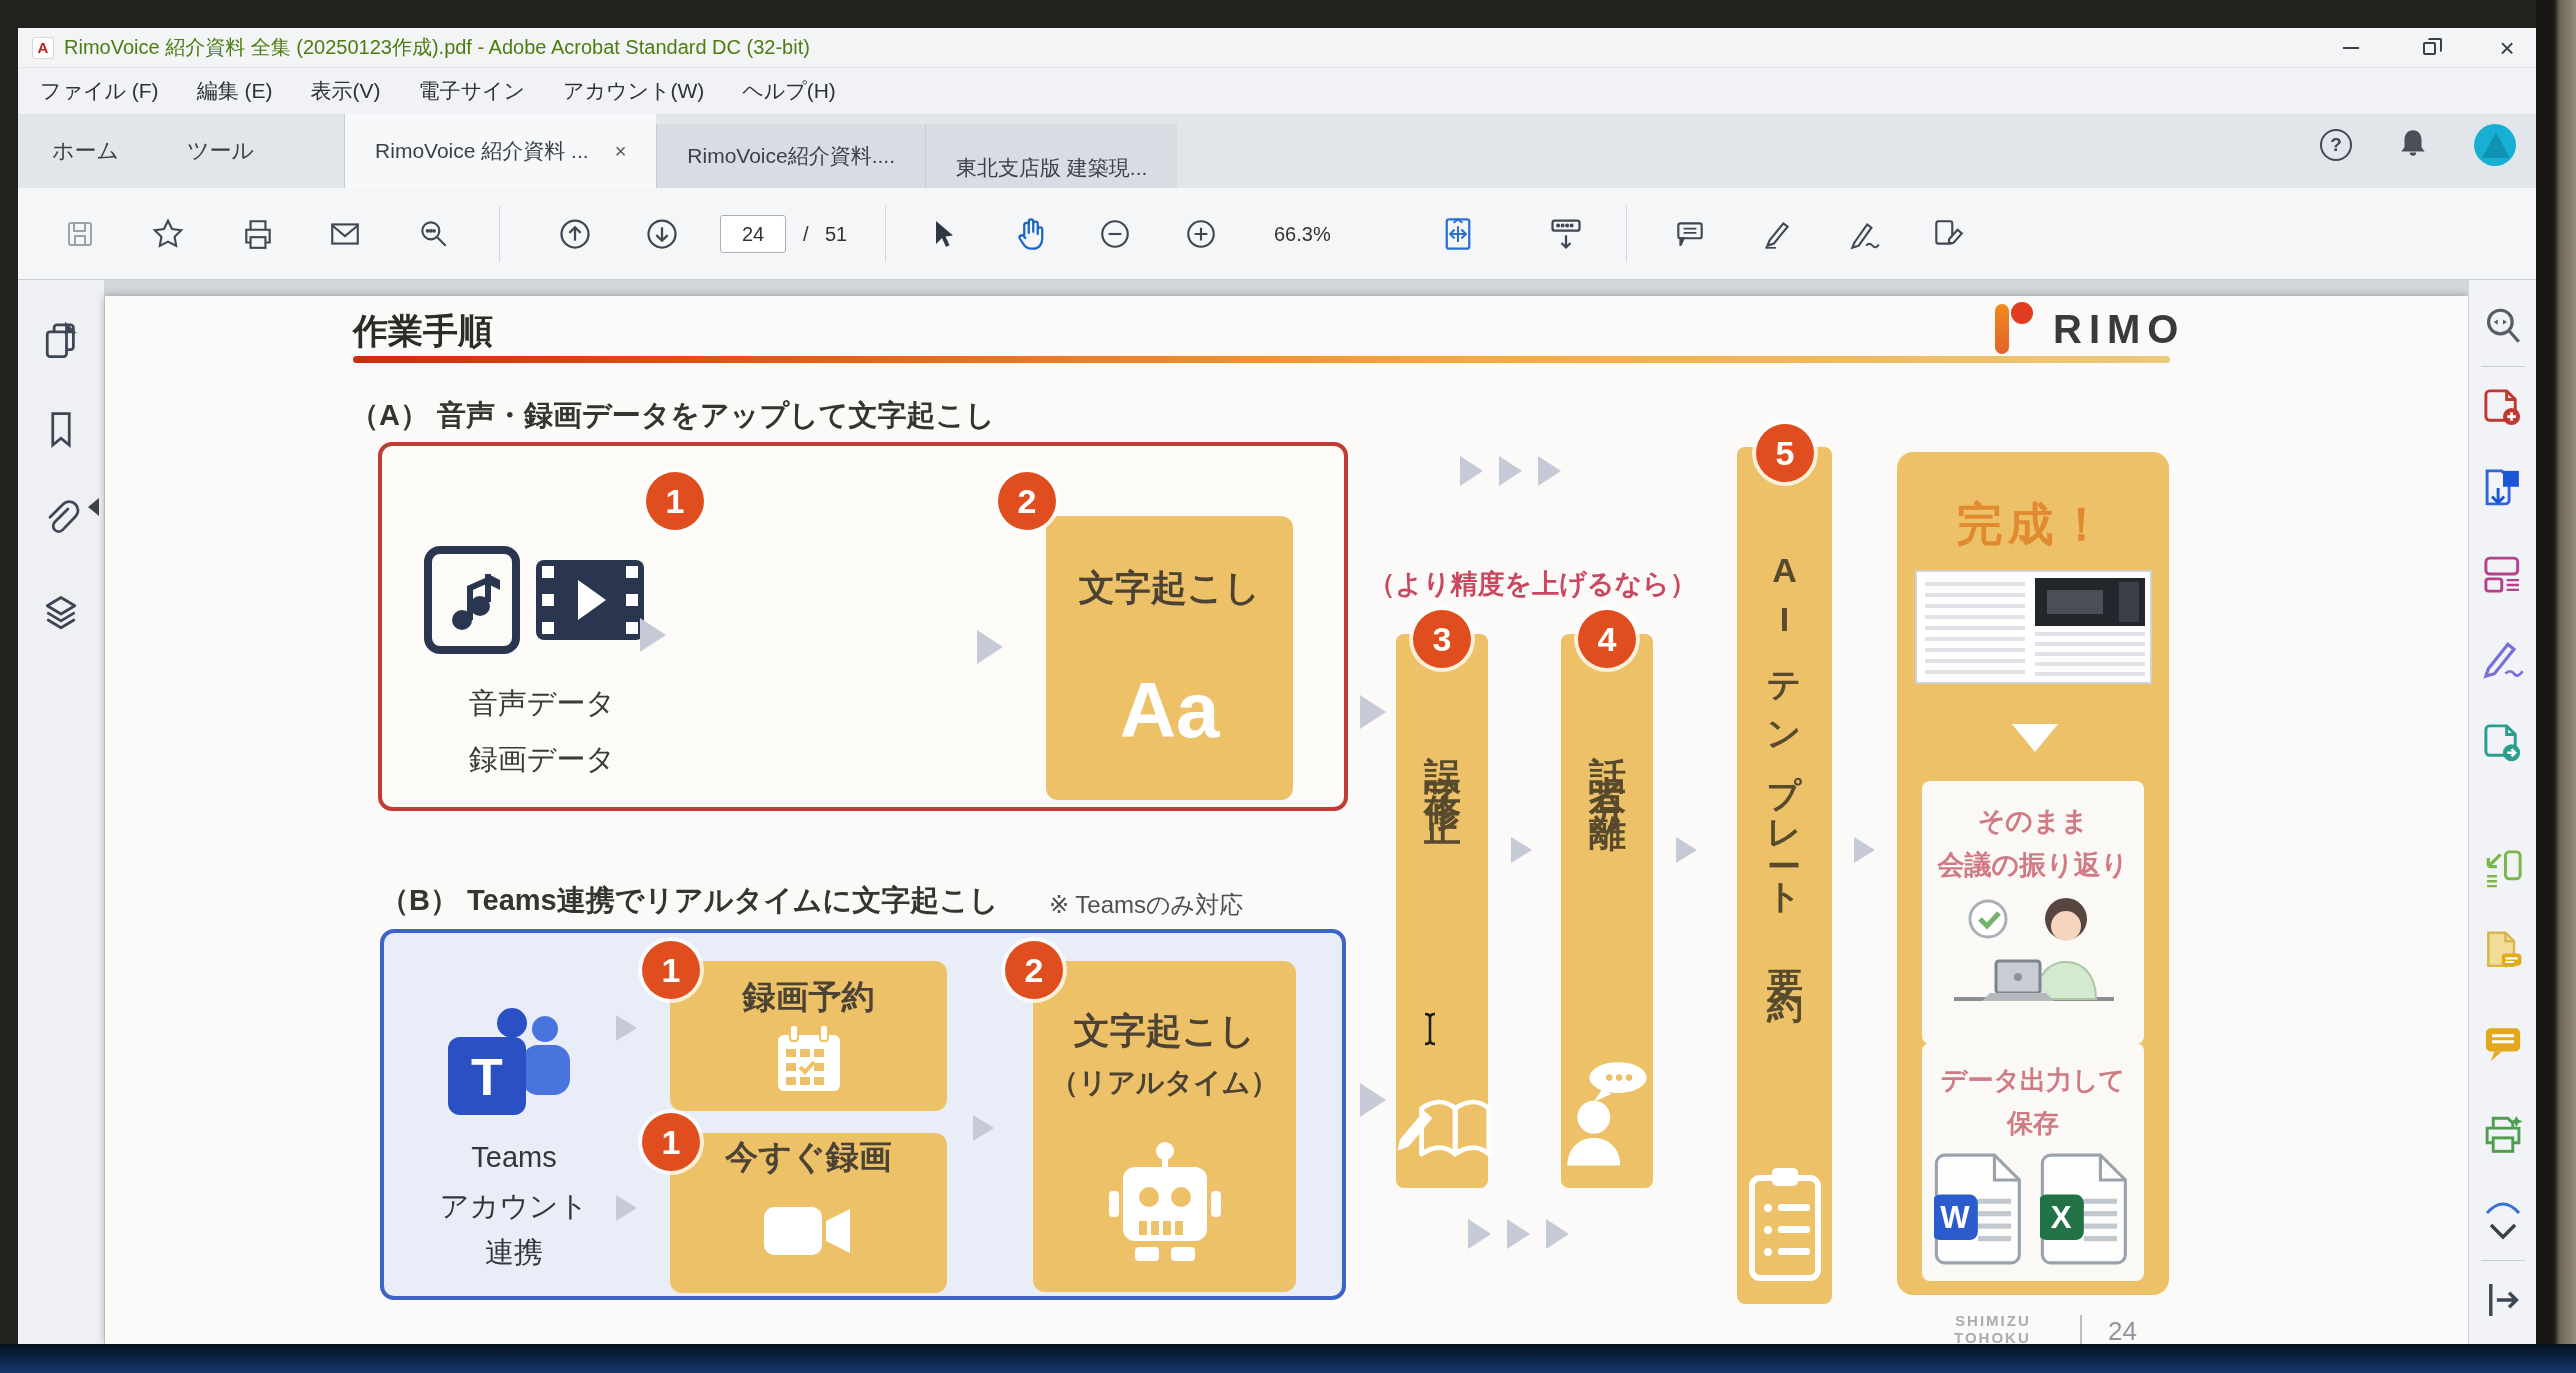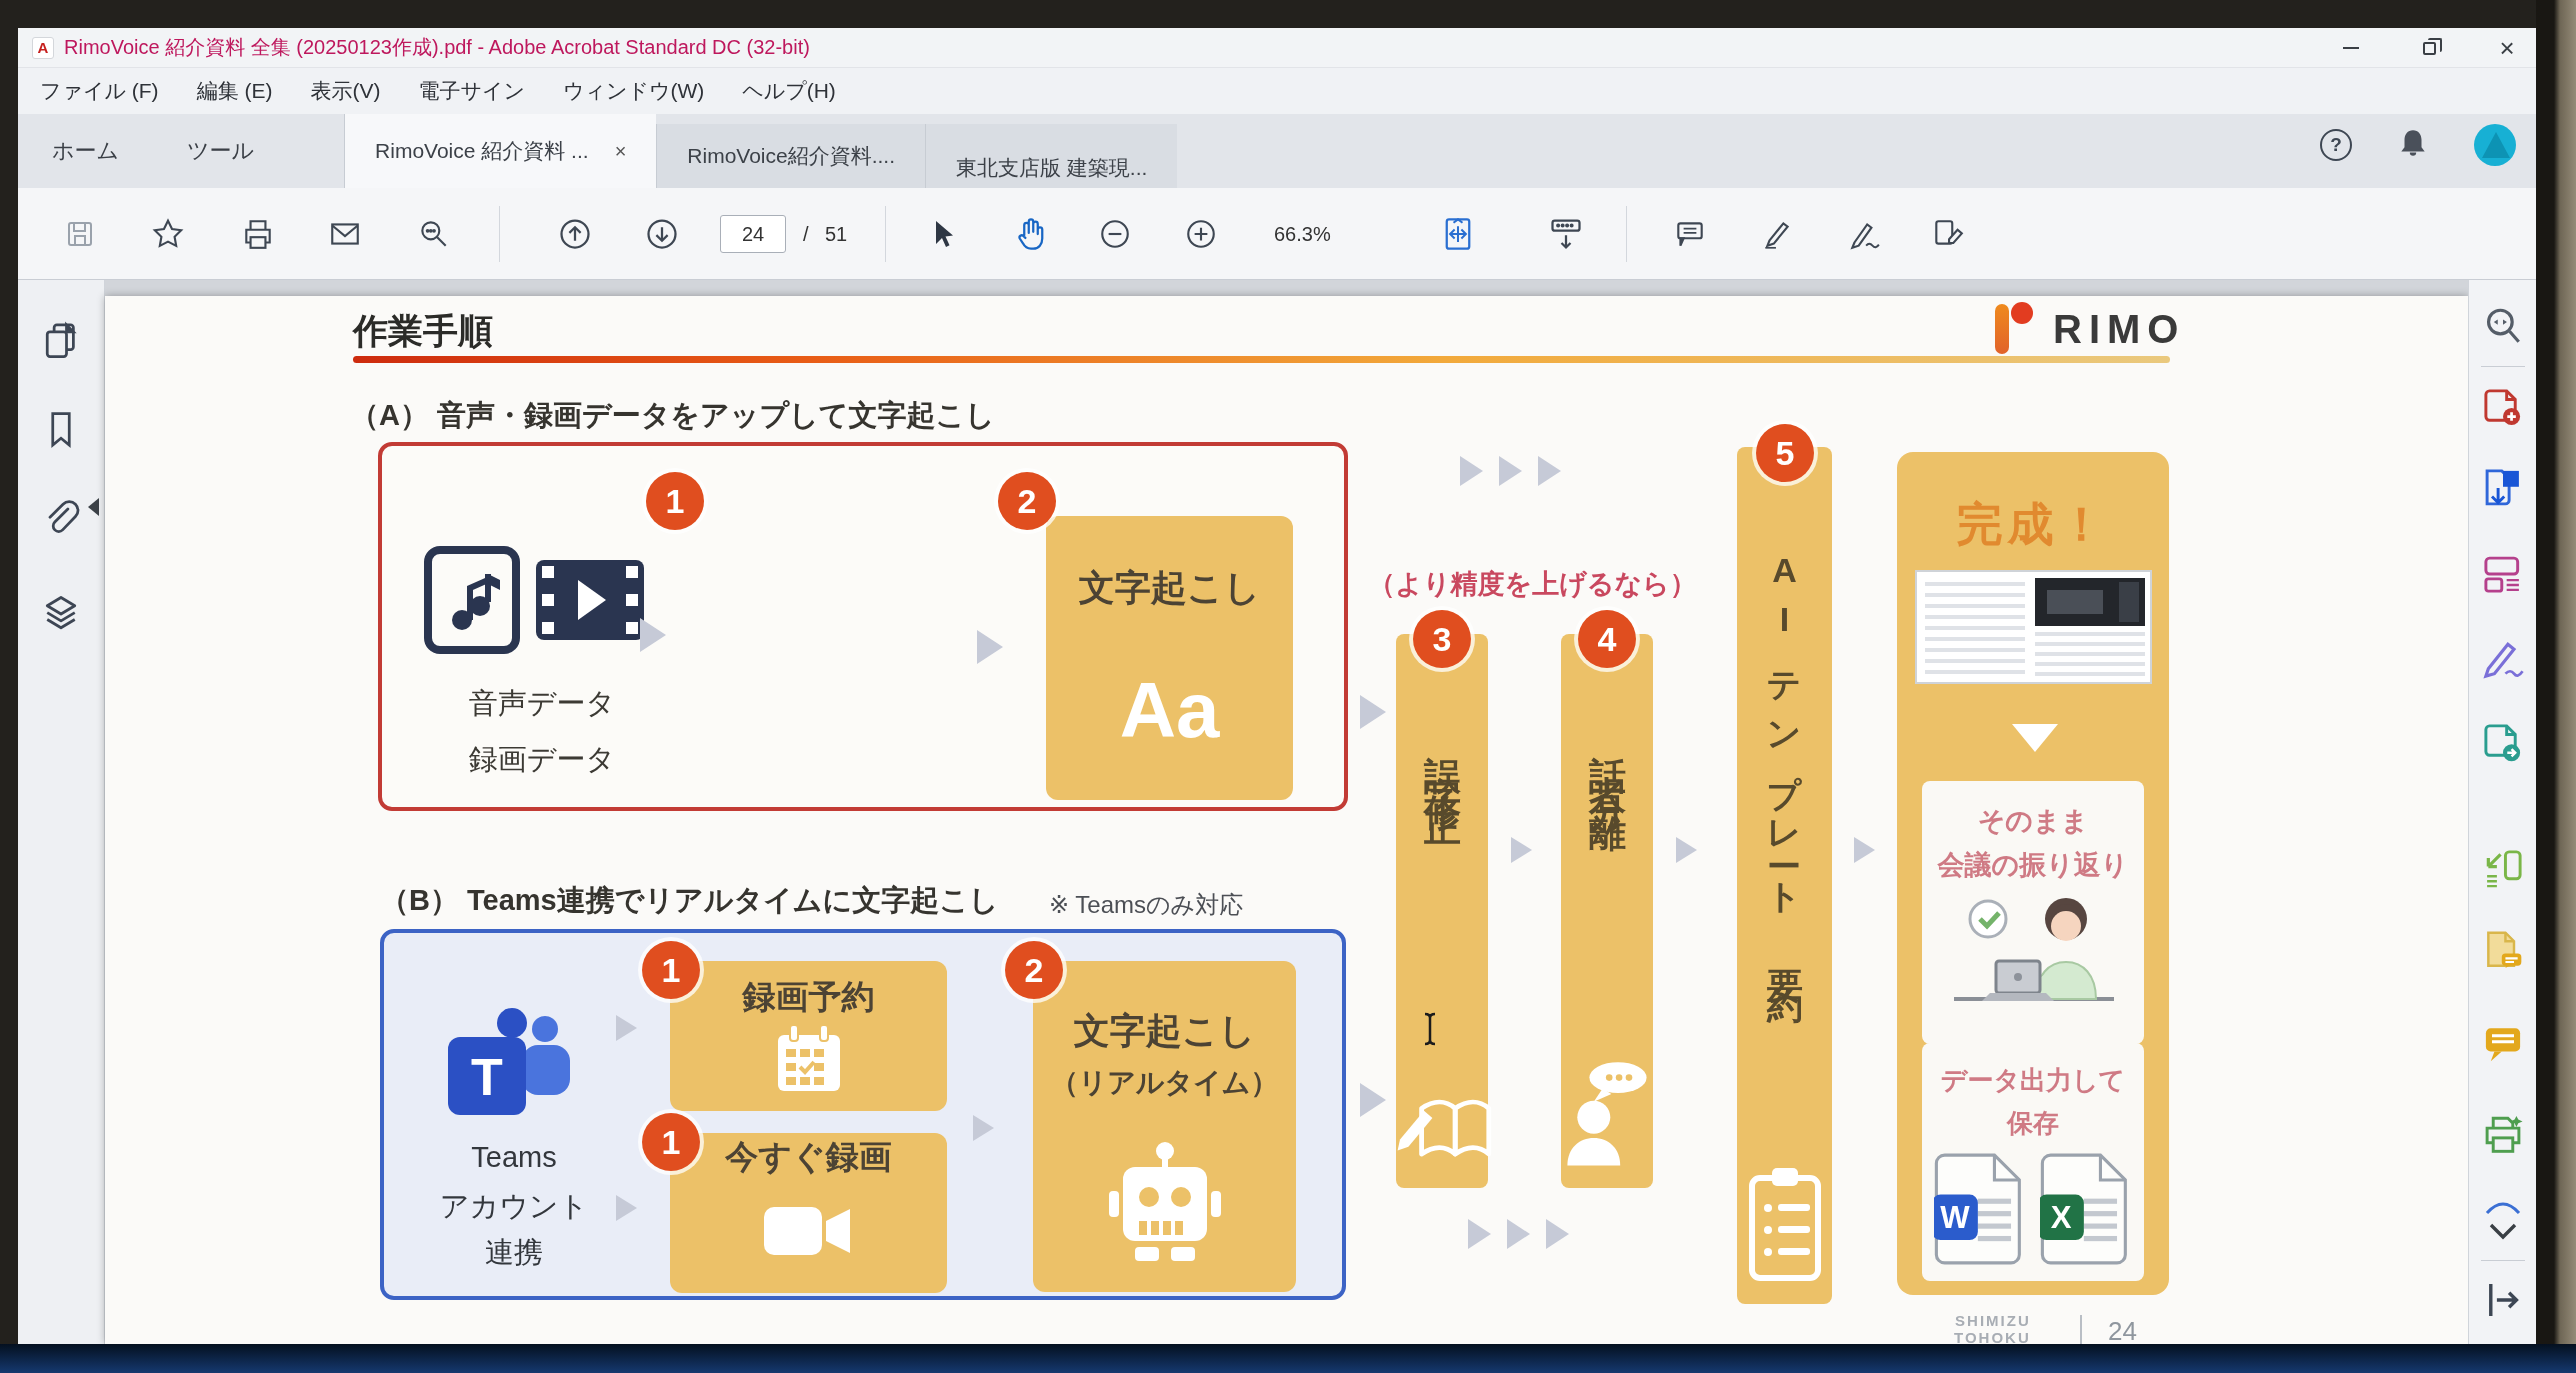--- a/index.html
+++ b/index.html
@@ -5,21 +5,21 @@
   html,body{margin:0;padding:0;background:#111;}
   *{box-sizing:border-box;font-family:"Liberation Sans","DejaVu Sans",sans-serif;}
   #photo{position:relative;width:2576px;height:1374px;background:#23211d;overflow:hidden;}
   .abs{position:absolute;}
   
   #bezel-bottom{left:0;right:0;top:1344px;height:30px;background:linear-gradient(to bottom,#04101f,#163a72);}
   #bezel-right{left:2536px;top:0;width:40px;height:1374px;background:linear-gradient(to right,#191713 0 45%,#6e6655 60%,#958b78);}
   
   #screen{left:18px;top:28px;width:2518px;height:1316px;background:#e9ebef;overflow:hidden;}
   #titlebar{left:0;top:0;width:100%;height:40px;background:#f2f4f6;display:flex;align-items:center;padding:0 14px;border-bottom:1px solid #e2e4e8;}
-  #titlebar .title{font-size:20px;color:#be185d;margin-left:10px;white-space:nowrap;}
+  #titlebar .title{font-size:20px;color:#4d7c0f;margin-left:10px;white-space:nowrap;}
   .pdficon{width:22px;height:22px;background:#fff;border:1px solid #d4d7db;border-radius:3px;color:#c6201e;font-weight:bold;font-size:15px;display:flex;align-items:center;justify-content:center;}
   #win-controls{position:absolute;right:14px;top:0;height:40px;display:flex;align-items:center;gap:48px;}
   .wc{width:30px;height:30px;display:flex;align-items:center;justify-content:center;color:#3a3f45;}
   .wc-min i{display:block;width:16px;height:2px;background:#3a3f45;}
   .wc-res i{display:block;width:13px;height:13px;border:2px solid #3a3f45;border-radius:2px;position:relative;}
   .wc-res i::before{content:"";position:absolute;left:3px;top:-6px;width:12px;height:12px;border:2px solid #3a3f45;border-left:none;border-bottom:none;border-radius:2px;}
   .wc-close{font-size:26px;line-height:1;}
   #menubar{left:0;top:40px;width:100%;height:46px;background:#f0f2f5;display:flex;align-items:center;gap:38px;padding:0 22px;font-size:21px;color:#2e3238;}
   #tabbar{left:0;top:86px;width:100%;height:74px;background:#e2e5ea;display:flex;align-items:flex-end;}
   .navtab{height:100%;display:flex;align-items:center;padding:0 34px;font-size:22px;color:#3a3f46;}
@@ -94,21 +94,21 @@
           </div>
         <div class="wc wc-close">×</div>
       </div>
     </div>
 
     <div class="abs" id="menubar">
       <span>ファイル (F)</span>
       <span>編集 (E)</span>
       <span>表示(V)</span>
       <span>電子サイン</span>
-      <span>ウィンドウ(W)</span>
+      <span>アカウント(W)</span>
       <span>ヘルプ(H)</span>
     </div>
 
     <div class="abs" id="tabbar">
       <div class="navtab">ホーム</div>
       <div class="navtab">ツール</div>
       <div style="width:56px"></div>
       <div class="doctab active">
         <span style="overflow:hidden;white-space:nowrap;">RimoVoice 紹介資料 ...</span>
         <span class="x">×</span>

